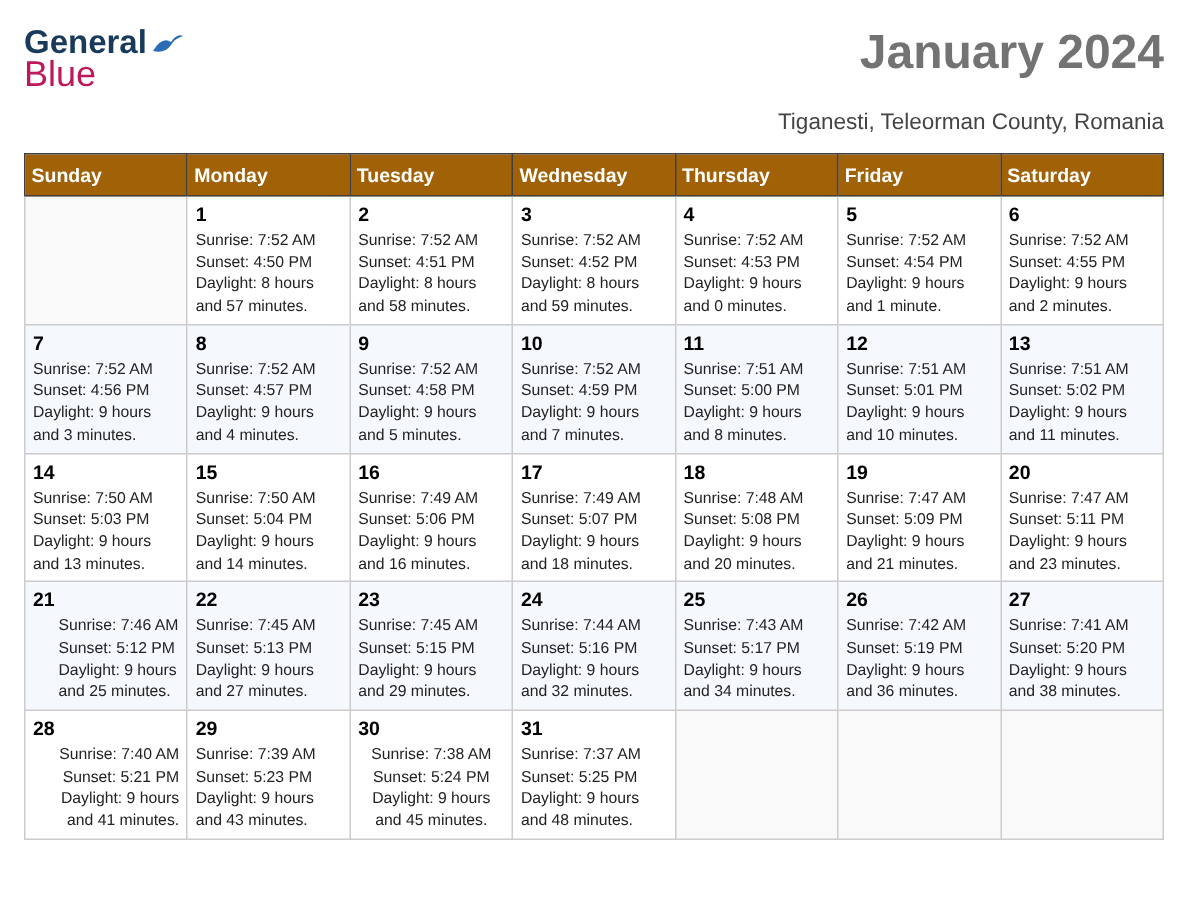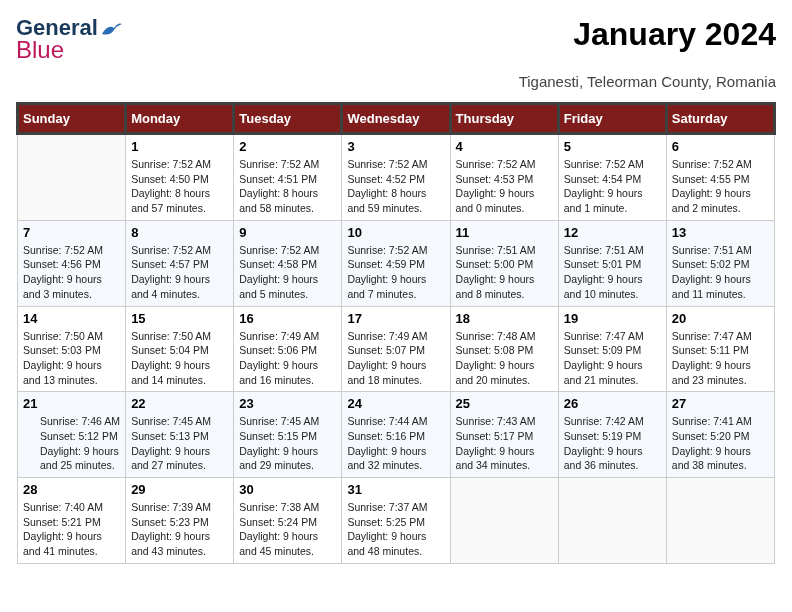--- a/index.html
+++ b/index.html
@@ -26,40 +26,40 @@
       font-weight: bold;
       color: #1a3a5c;
       line-height: 1.1;
     }
     .title-section {
       text-align: right;
     }
     .month-title {
       font-size: 32px;
       font-weight: bold;
-      color: #000000;
+      color: #737373;
     }
     .location {
       font-size: 15px;
       color: #444;
       margin-top: 20px;
     }
     .calendar {
       width: 100%;
       border-collapse: collapse;
       font-size: 11px;
     }
     .calendar thead tr th {
-      background-color: #7f1d1d;
+      background-color: #a16207;
       color: #fff;
       padding: 6px 4px;
       text-align: left;
       font-size: 13px;
       font-weight: bold;
-      border: 3px solid #404040;
+      border: 1px solid #404040;
     }
     .calendar tbody tr td {
       border: 1px solid #ccc;
       vertical-align: top;
       padding: 4px 5px;
       width: 108px;
       min-height: 80px;
       background: #fff;
     }
     .calendar tbody tr:nth-child(even) td {
@@ -307,35 +307,35 @@
           <span class="day-number">27</span>
           <div class="day-info" style="white-space: pre-line;">Sunrise: 7:41 AM
 Sunset: 5:20 PM
 Daylight: 9 hours
 and 38 minutes.</div>
         </td>
       </tr>
       <tr>
         <td>
           <span class="day-number">28</span>
-          <div class="day-info" style="white-space: pre-line;">Sunrise: 7:40 AM
+          <div class="day-info" style="white-space: pre-line; text-align: right;">Sunrise: 7:40 AM
 Sunset: 5:21 PM
 Daylight: 9 hours
 and 41 minutes.</div>
         </td>
         <td>
           <span class="day-number">29</span>
           <div class="day-info" style="white-space: pre-line;">Sunrise: 7:39 AM
 Sunset: 5:23 PM
 Daylight: 9 hours
 and 43 minutes.</div>
         </td>
         <td>
           <span class="day-number">30</span>
-          <div class="day-info" style="white-space: pre-line;">Sunrise: 7:38 AM
+          <div class="day-info" style="white-space: pre-line; text-align: center;">Sunrise: 7:38 AM
 Sunset: 5:24 PM
 Daylight: 9 hours
 and 45 minutes.</div>
         </td>
         <td>
           <span class="day-number">31</span>
           <div class="day-info" style="white-space: pre-line;">Sunrise: 7:37 AM
 Sunset: 5:25 PM
 Daylight: 9 hours
 and 48 minutes.</div>

